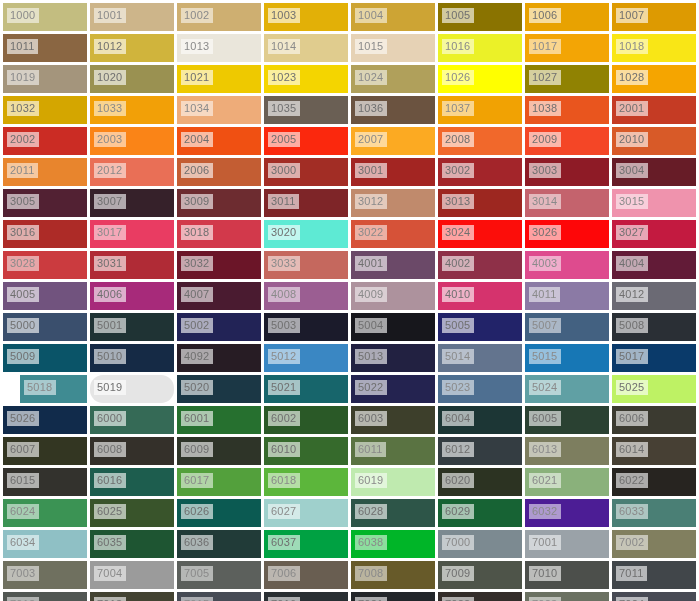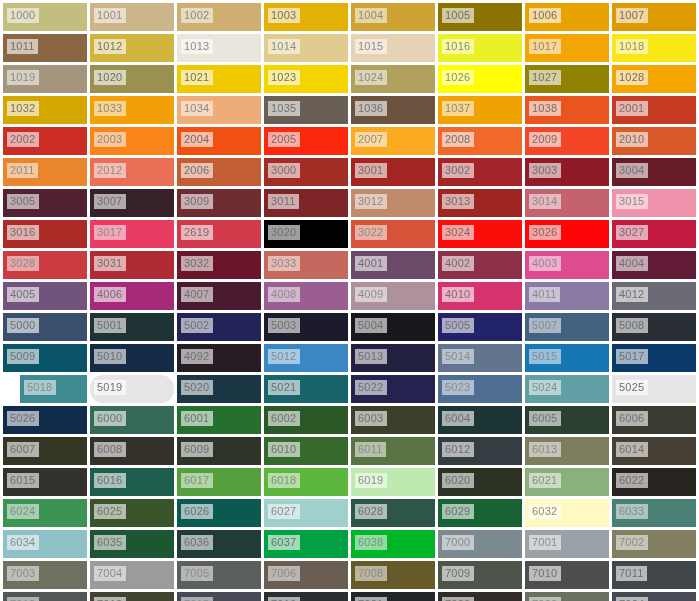--- a/index.html
+++ b/index.html
@@ -218,23 +218,23 @@
     <div class="swatch light" style="background: rgb(239, 147, 173);">
       <span class="code">3015</span>
     </div>
     <div class="swatch" style="background: rgb(173, 43, 39);">
       <span class="code">3016</span>
     </div>
     <div class="swatch light" style="background: rgb(233, 60, 98);">
       <span class="code">3017</span>
     </div>
     <div class="swatch" style="background: rgb(210, 57, 75);">
-      <span class="code">2619</span>
-    </div>
-    <div class="swatch" style="background: #000000;">
+      <span class="code">3018</span>
+    </div>
+    <div class="swatch" style="background: #5eead4;">
       <span class="code">3020</span>
     </div>
     <div class="swatch light" style="background: rgb(214, 82, 56);">
       <span class="code">3022</span>
     </div>
     <div class="swatch" style="background: rgb(252, 13, 10);">
       <span class="code">3024</span>
     </div>
     <div class="swatch" style="background: rgb(254, 6, 8);">
       <span class="code">3026</span>
@@ -352,21 +352,21 @@
     </div>
     <div class="swatch" style="background: rgb(36, 35, 80);">
       <span class="code">5022</span>
     </div>
     <div class="swatch light" style="background: rgb(78, 111, 145);">
       <span class="code">5023</span>
     </div>
     <div class="swatch light" style="background: rgb(96, 160, 164);">
       <span class="code">5024</span>
     </div>
-    <div class="swatch" style="background: #e5e5e5;">
+    <div class="swatch" style="background: #bef264;">
       <span class="code">5025</span>
     </div>
     <div class="swatch" style="background: rgb(17, 43, 75);">
       <span class="code">5026</span>
     </div>
     <div class="swatch" style="background: rgb(53, 106, 86);">
       <span class="code">6000</span>
     </div>
     <div class="swatch" style="background: rgb(38, 112, 47);">
       <span class="code">6001</span>
@@ -445,21 +445,21 @@
     </div>
     <div class="swatch light" style="background: rgb(159, 208, 204);">
       <span class="code">6027</span>
     </div>
     <div class="swatch" style="background: rgb(45, 85, 72);">
       <span class="code">6028</span>
     </div>
     <div class="swatch" style="background: rgb(23, 99, 52);">
       <span class="code">6029</span>
     </div>
-    <div class="swatch light" style="background: #fef9c3;">
+    <div class="swatch light" style="background: #4c1d95;">
       <span class="code">6032</span>
     </div>
     <div class="swatch light" style="background: rgb(74, 127, 117);">
       <span class="code">6033</span>
     </div>
     <div class="swatch light" style="background: rgb(143, 192, 197);">
       <span class="code">6034</span>
     </div>
     <div class="swatch" style="background: rgb(30, 85, 50);">
       <span class="code">6035</span>

